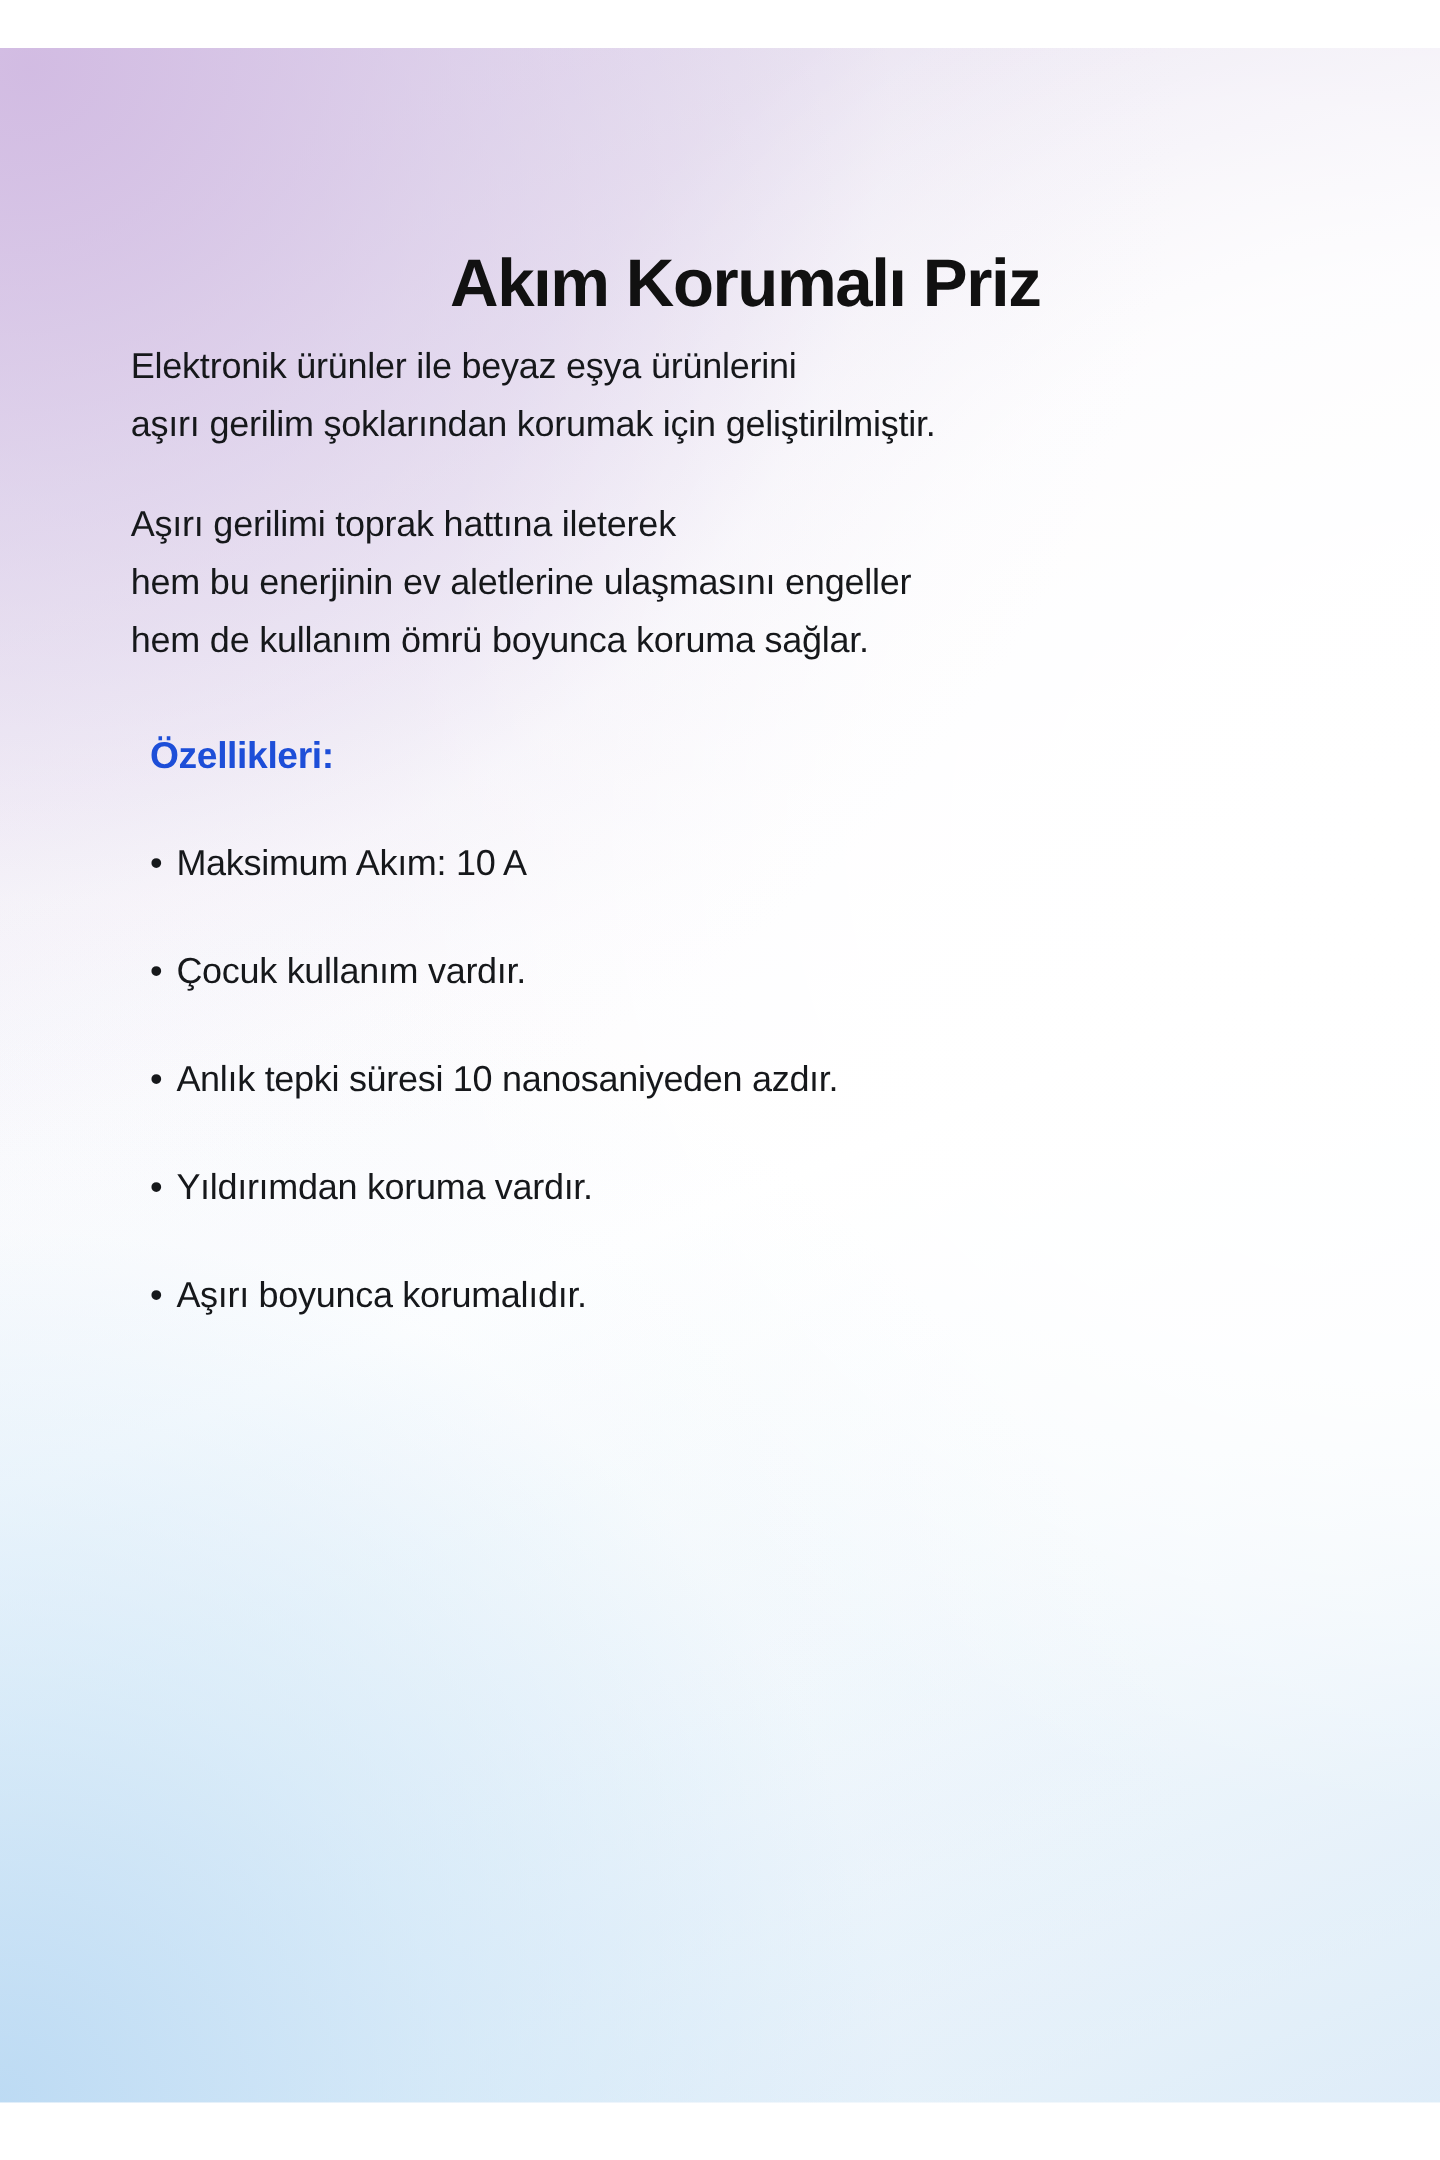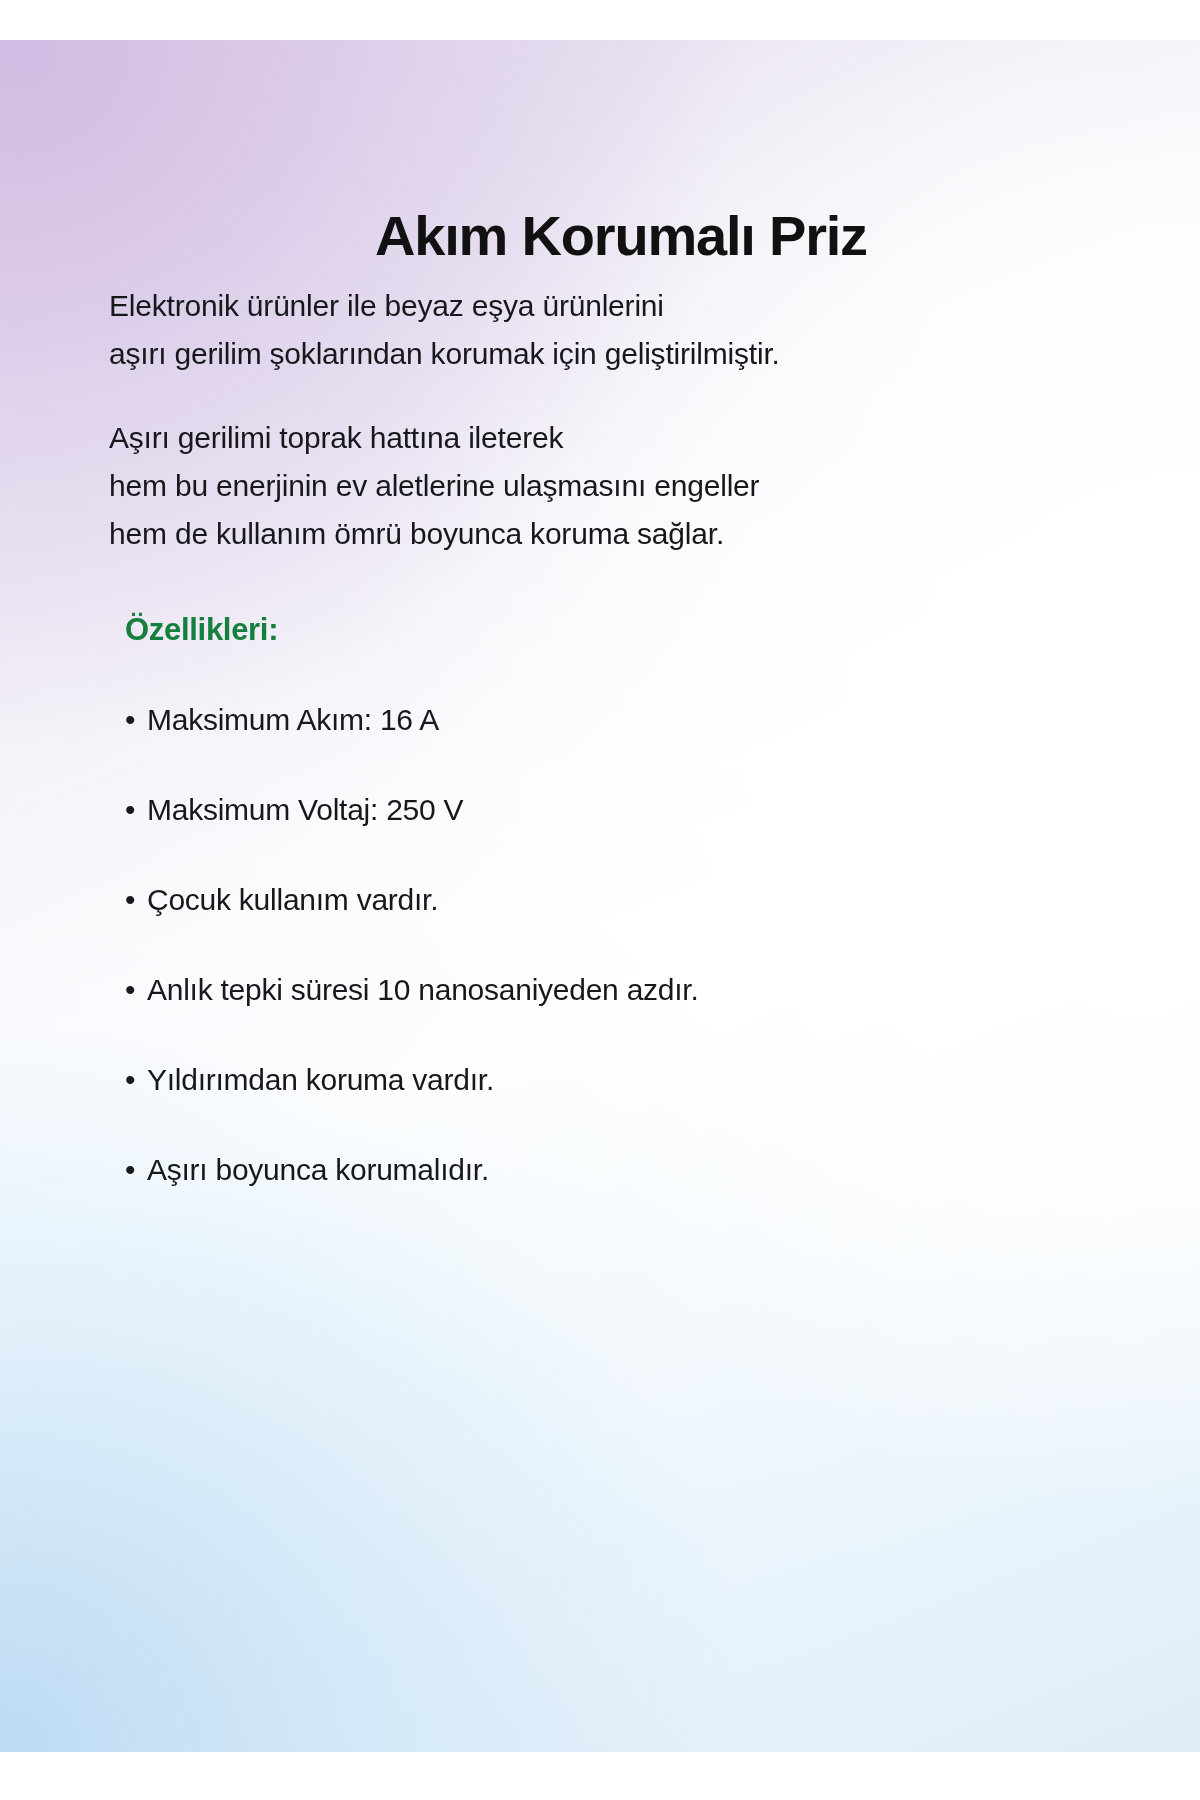--- a/index.html
+++ b/index.html
@@ -74,21 +74,21 @@
   .para-2 { top: 414px; }
 
   .para .line { display: block; white-space: pre; }
 
   .features-heading {
     position: absolute;
     left: 104px;
     top: 612px;
     font-size: 31px;
     font-weight: 700;
-    color: #15803d;
+    color: #1d4ed8;
     letter-spacing: -0.3px;
   }
 
   .bullets {
     position: absolute;
     left: 104px;
     top: 700px;
     width: 1040px;
     margin: 0;
     padding: 0;
@@ -129,22 +129,21 @@
 
     <div class="para para-2">
       <span class="line">Aşırı gerilimi toprak hattına ileterek</span>
       <span class="line">hem bu enerjinin ev aletlerine ulaşmasını engeller</span>
       <span class="line">hem de kullanım ömrü boyunca koruma sağlar.</span>
     </div>
 
     <div class="features-heading">Özellikleri:</div>
 
     <ul class="bullets">
-      <li><span class="dot">•</span><span>Maksimum Akım: 16 A</span></li>
-      <li><span class="dot">•</span><span>Maksimum Voltaj: 250 V</span></li>
+      <li><span class="dot">•</span><span>Maksimum Akım: 10 A</span></li>
       <li><span class="dot">•</span><span>Çocuk kullanım vardır.</span></li>
       <li><span class="dot">•</span><span>Anlık tepki süresi 10 nanosaniyeden azdır.</span></li>
       <li><span class="dot">•</span><span>Yıldırımdan koruma vardır.</span></li>
       <li><span class="dot">•</span><span>Aşırı boyunca korumalıdır.</span></li>
     </ul>
 
   </div>
 </div>
 
 </body></html>

